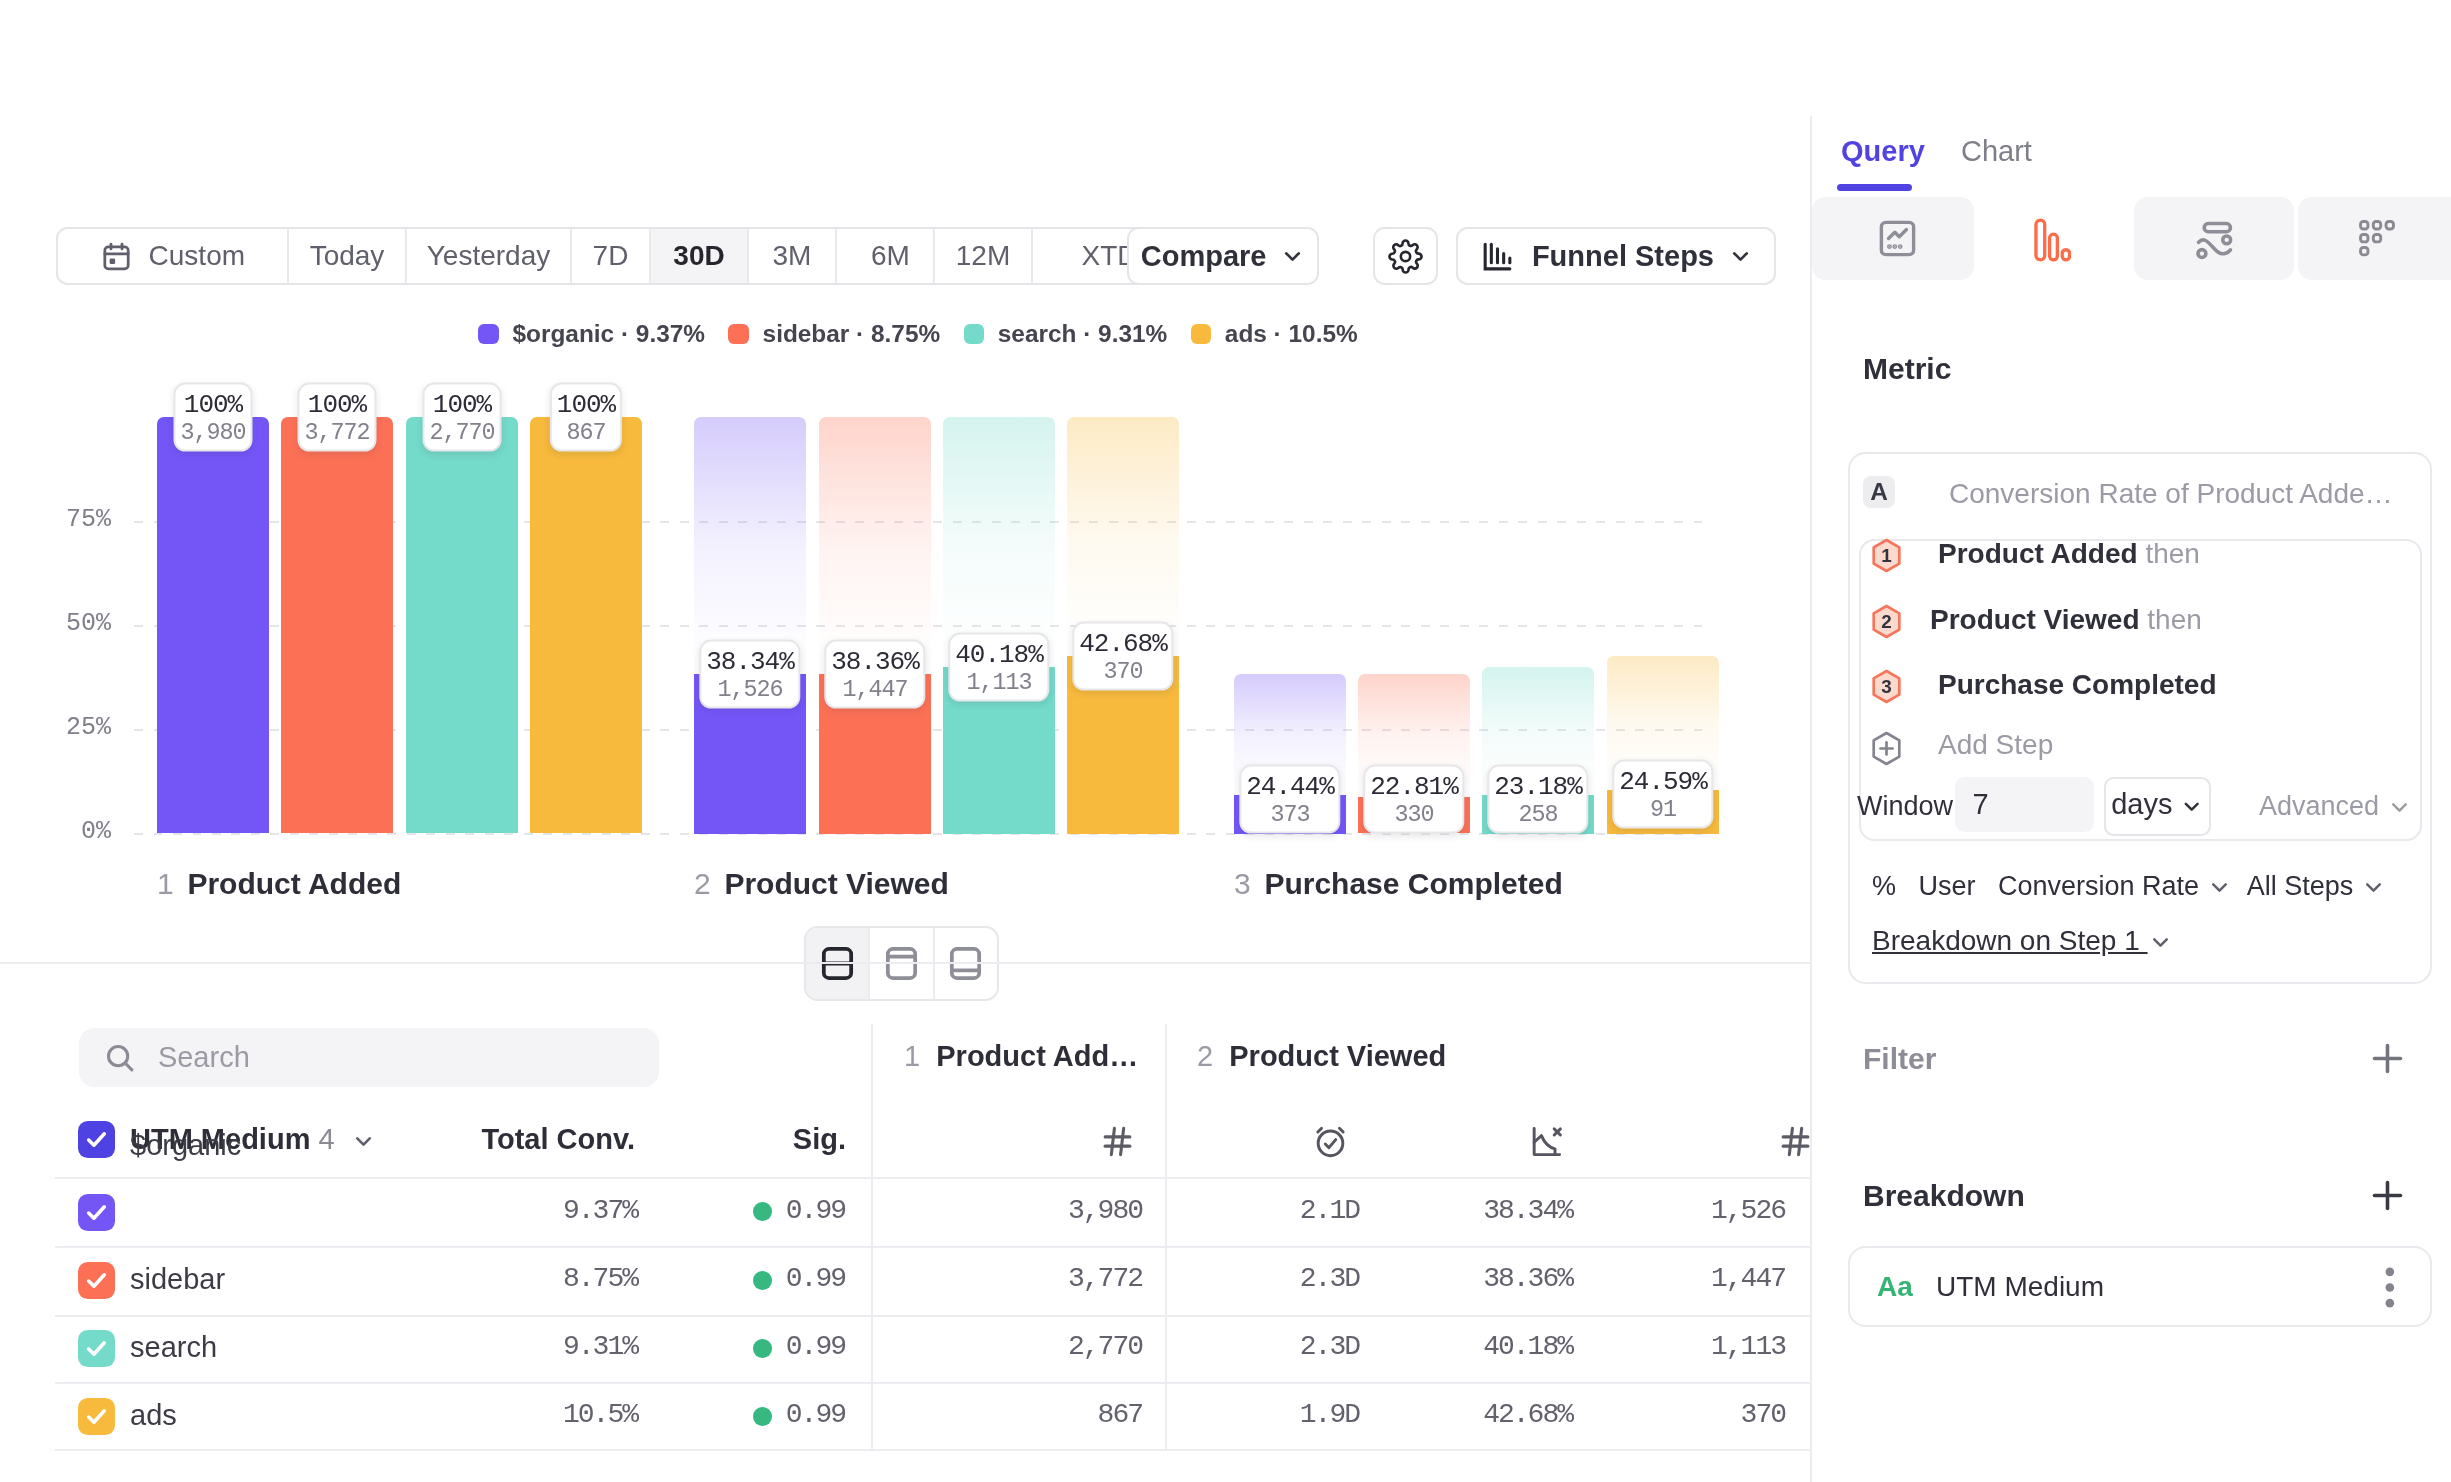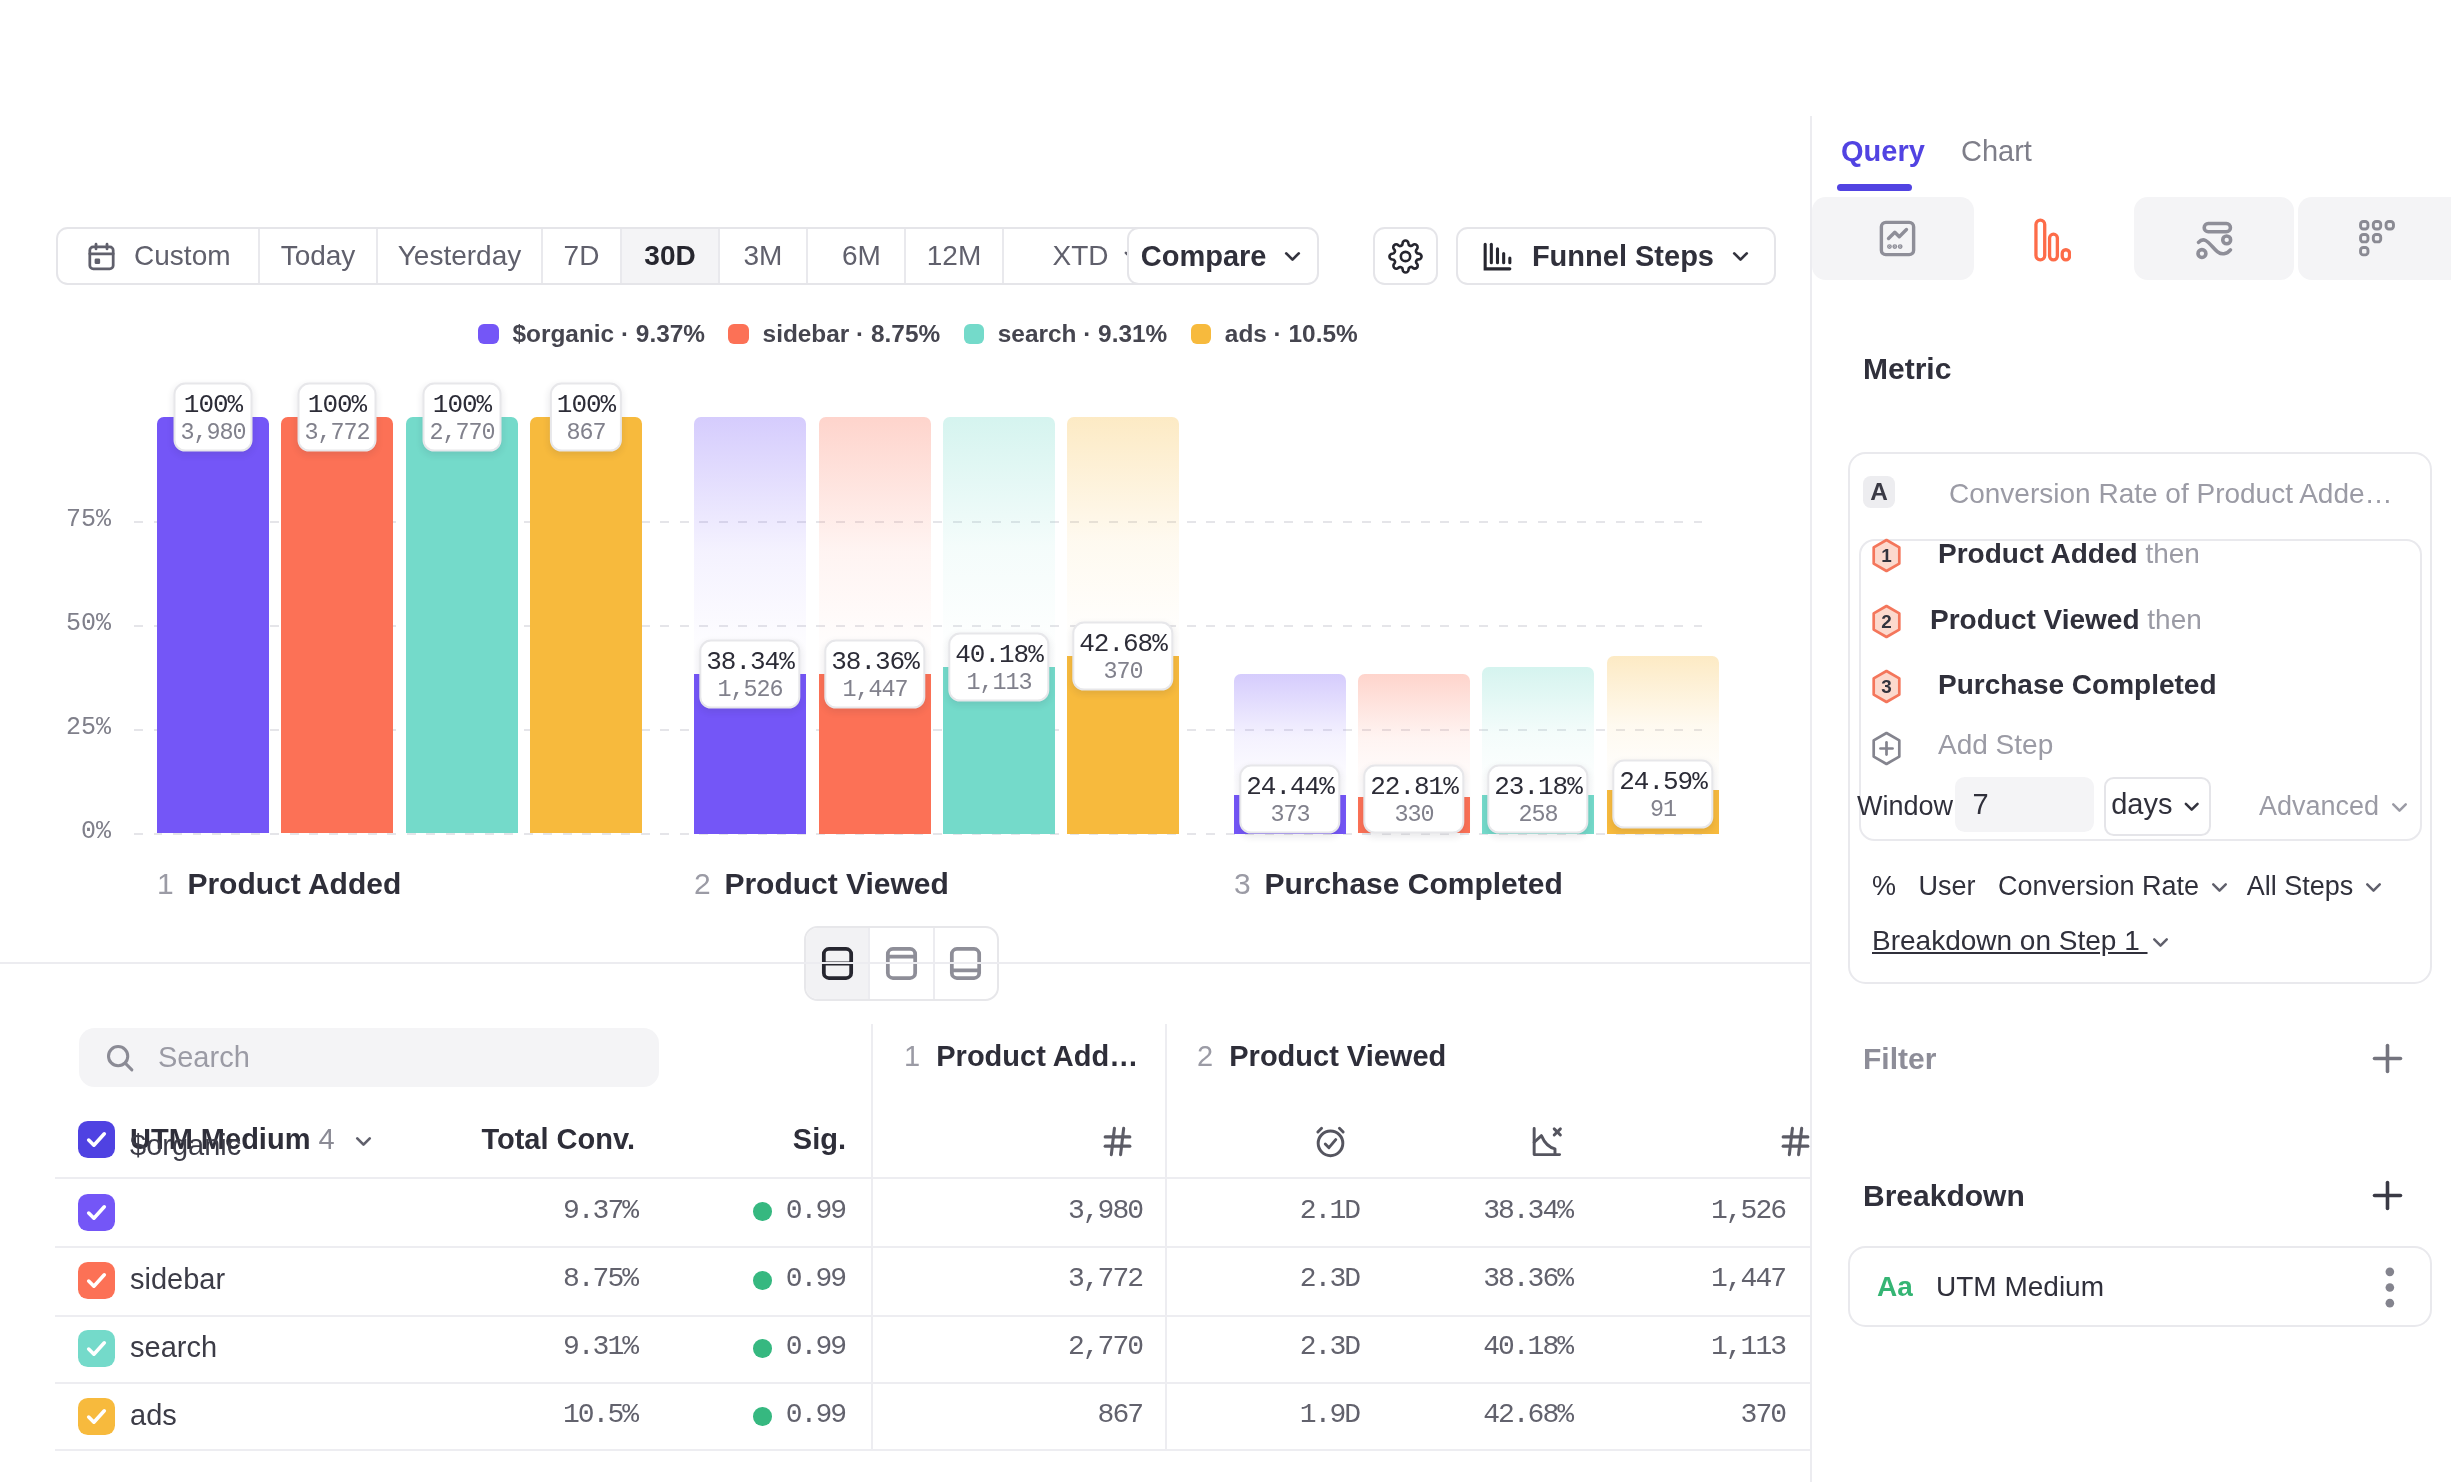--- a/index.html
+++ b/index.html
@@ -73,21 +73,21 @@
 .dk { color:#30303b; }
 .gy { color:#9b9ba5; }
 .chev { display:inline-block; vertical-align:middle; }
 </style>
 </head>
 <body>
 <div id="page">
 
 
   <div class="seg-wrap" id="dateseg">
-      <div class="seg" style="width: 202px;">
+      <div class="seg" style="width: 231px;">
         <svg style="margin-right:15.6px" width="33" height="33" viewBox="0 0 24 24" fill="none" stroke="#60606c" stroke-width="2" stroke-linecap="round">
           <rect x="3.5" y="5" width="17" height="16" rx="2.5"></rect>
           <line x1="3.5" y1="10" x2="20.5" y2="10"></line>
           <line x1="8" y1="3" x2="8" y2="6.5"></line>
           <line x1="16" y1="3" x2="16" y2="6.5"></line>
           <rect x="7" y="13.5" width="4" height="4" rx="1" fill="#60606c" stroke="none"></rect>
         </svg>
         <span>Custom</span>
       </div>
       <div class="seg" style="width: 118px;">

